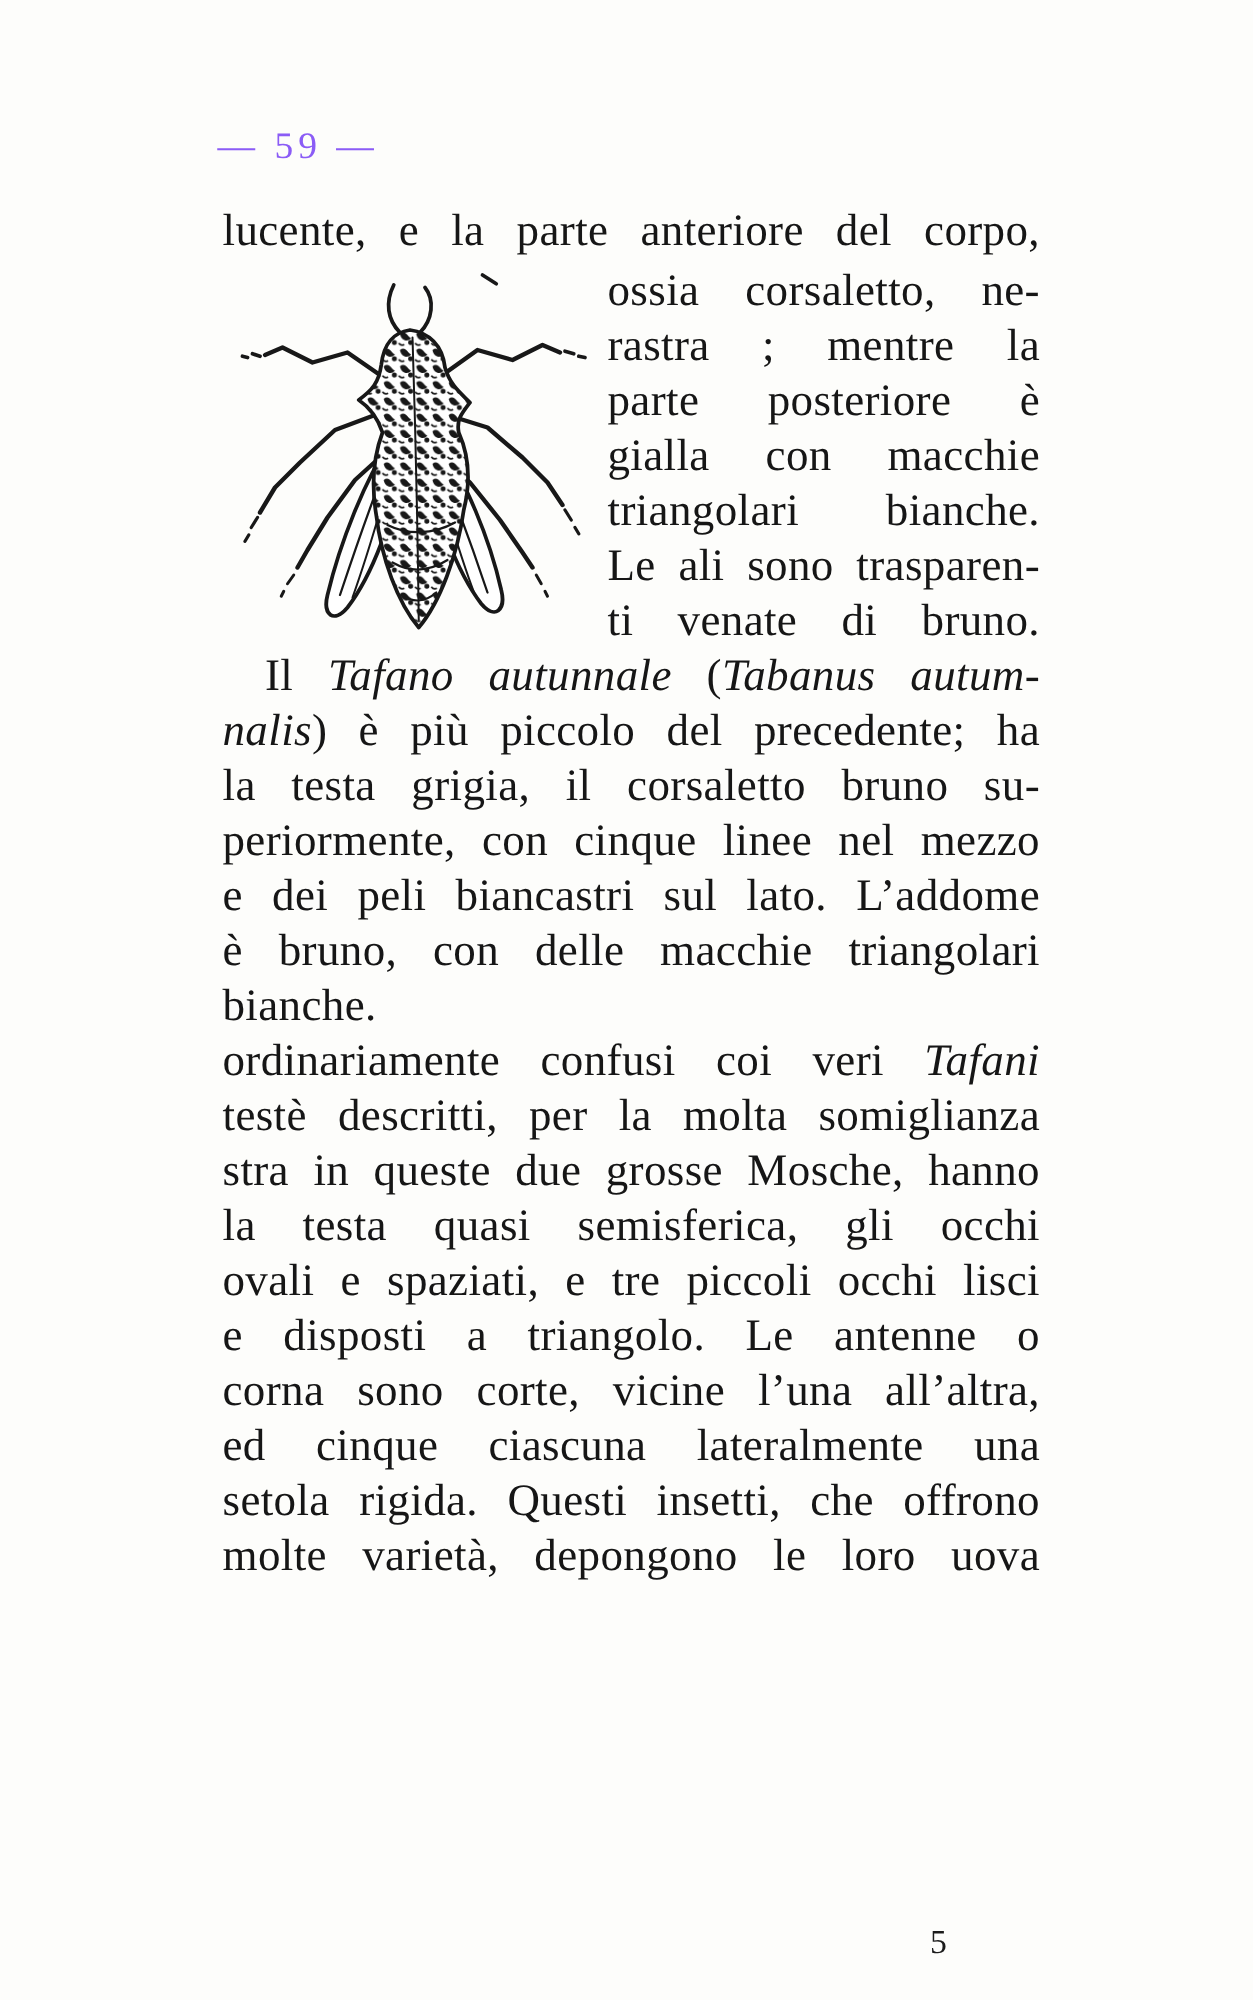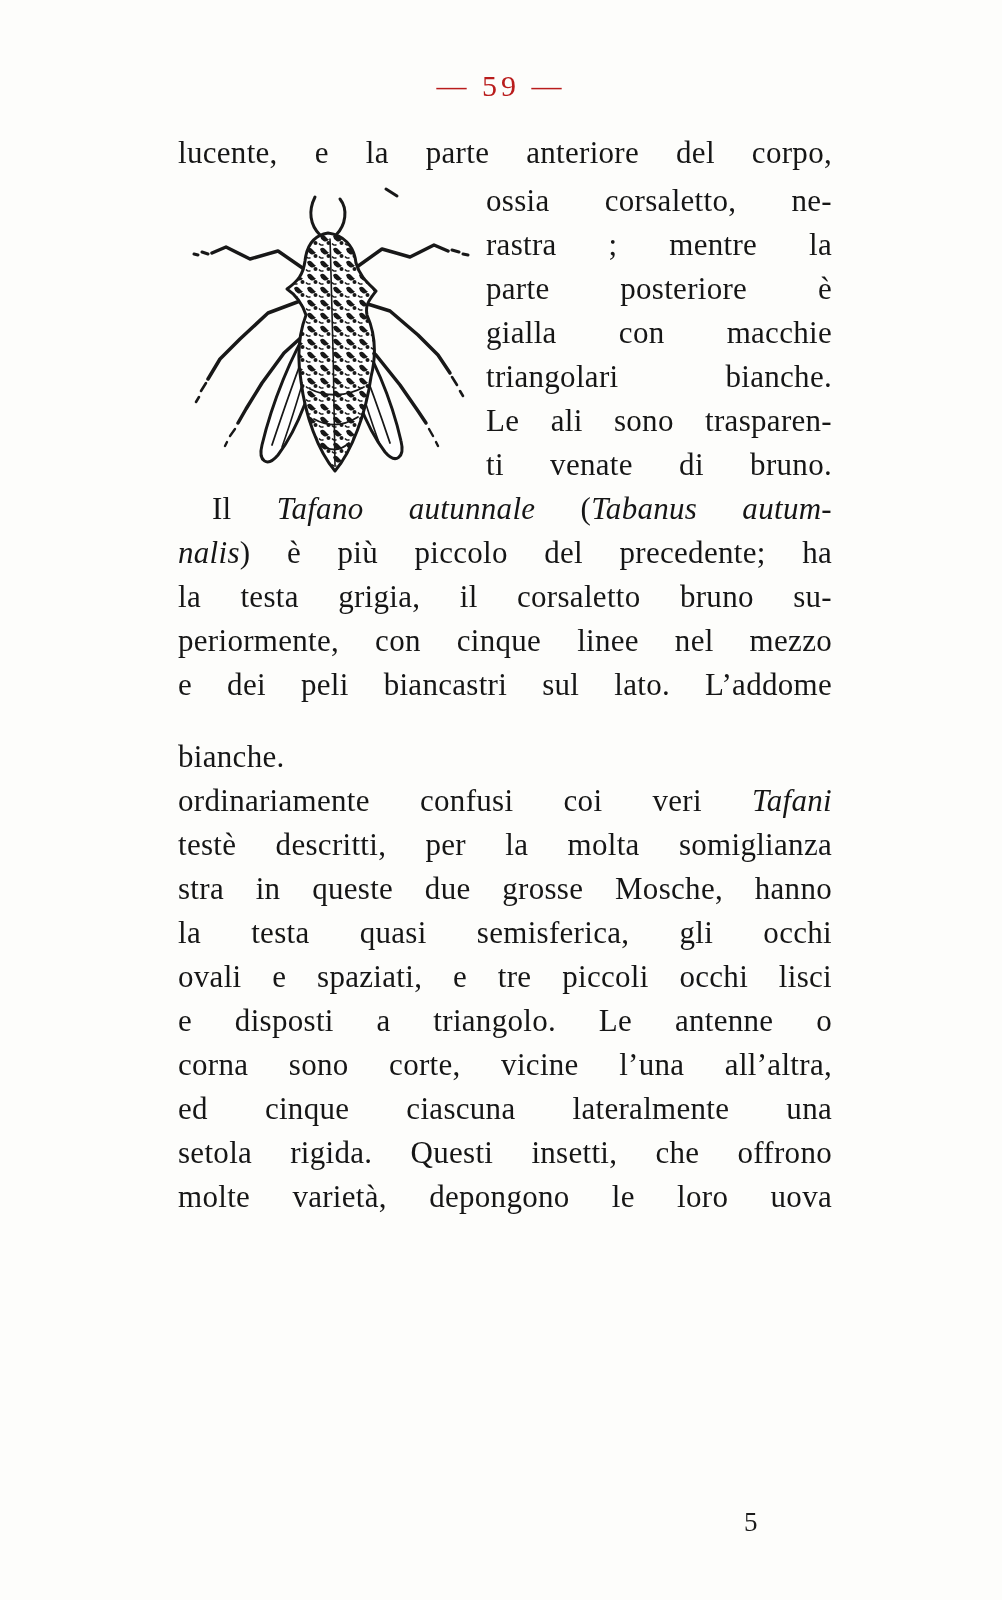--- a/index.html
+++ b/index.html
@@ -6,40 +6,40 @@
   body{
     width:1002px;height:1600px;
     background:#fdfdfb;
     font-family:"Liberation Serif","DejaVu Serif",serif;
     color:#161616;
     overflow:hidden;
     position:relative;
   }
   .page{position:relative;width:1002px;height:1600px;}
   .page-header{
-    margin:69px auto 0 auto;
+    margin:100px auto 0 auto;
     width:654px;
-    text-align:center;
+    text-align:left;
     font-size:30px;
     letter-spacing:4px;
-    color:#b91c1c;
+    color:#8b5cf6;
   }
   .text-block{
     width:654px;
     margin:28px 0 0 178px;
-    font-size:31px;
+    font-size:36px;
     line-height:44px;
     letter-spacing:0.3px;
   }
   .jline{
     text-align:justify;
     text-align-last:justify;
     white-space:normal;
   }
-  .jline.endline{text-align-last:left;margin-top:28px;}
+  .jline.endline{text-align-last:left;}
   .jline.indent{text-indent:34px;}
   .it{font-style:italic;}
   .figure-row{
     display:flex;
     margin-top:4px;
     align-items:flex-start;
   }
   .fly-figure{
     width:308px;
     height:308px;
@@ -138,20 +138,21 @@
         </div>
     </div>
 
     <div>
         <div>
           <div class="jline indent"><span>Il </span><span class="it">Tafano autunnale</span><span> (</span><span class="it">Tabanus autum-</span></div>
           <div class="jline"><span class="it">nalis</span><span>) è più piccolo del precedente; ha</span></div>
           <div class="jline"><span>la testa grigia, il corsaletto bruno su-</span></div>
           <div class="jline"><span>periormente, con cinque linee nel mezzo</span></div>
           <div class="jline"><span>e dei peli biancastri sul lato. L’addome</span></div>
+          <div class="jline"><span>è bruno, con delle macchie triangolari</span></div>
           <div class="jline  endline"><span>bianche.</span></div>
         </div>
         <div>
           <div class="jline"><span>ordinariamente confusi coi veri </span><span class="it">Tafani</span></div>
           <div class="jline"><span>testè descritti, per la molta somiglianza</span></div>
           <div class="jline"><span>stra in queste due grosse Mosche, hanno</span></div>
           <div class="jline"><span>la testa quasi semisferica, gli occhi</span></div>
           <div class="jline"><span>ovali e spaziati, e tre piccoli occhi lisci</span></div>
           <div class="jline"><span>e disposti a triangolo. Le antenne o</span></div>
           <div class="jline"><span>corna sono corte, vicine l’una all’altra,</span></div>

